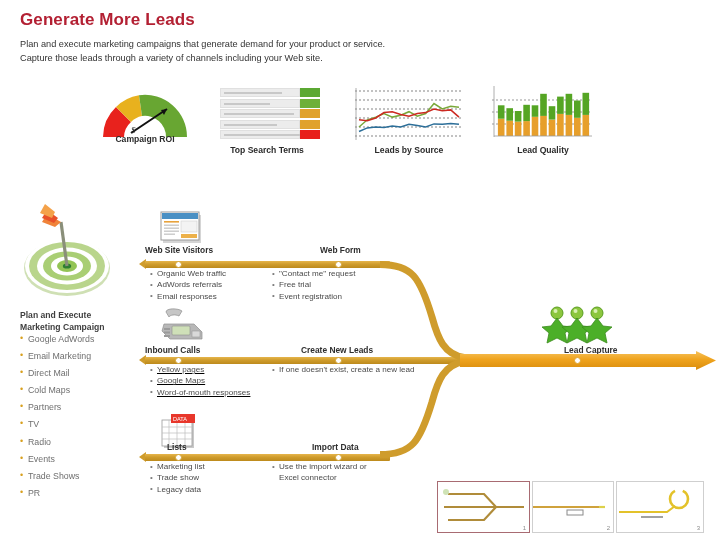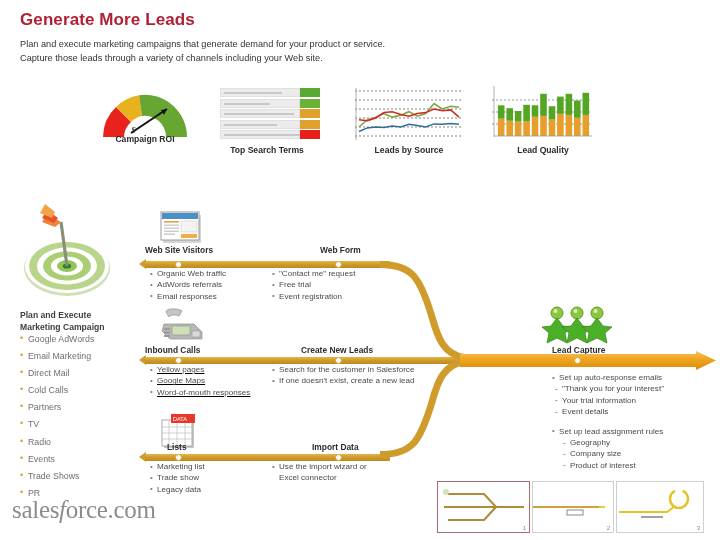--- a/index.html
+++ b/index.html
@@ -235,21 +235,21 @@
       <polygon points="44,18 33,10 28,18 40,23" fill="#e8512a"></polygon>
       <polygon points="41,12 31,4 26,13 38,18" fill="#f4a24a"></polygon>
     </svg>
   </div>
   <div class="campaign-title">Plan and Execute
 Marketing Campaign</div>
   <ul class="campaign-list">
       <li>Google AdWords</li>
       <li>Email Marketing</li>
       <li>Direct Mail</li>
-      <li>Cold Calls</li>
+      <li>Cold Maps</li>
       <li>Partners</li>
       <li>TV</li>
       <li>Radio</li>
       <li>Events</li>
       <li>Trade Shows</li>
       <li>PR</li>
     </ul>
 
   <div class="stage-icon" style="left:160px;top:208px;">
     <svg width="44" height="40" viewBox="0 0 44 40">
@@ -298,21 +298,20 @@
   <div class="flow-start" style="left:139px;top:355px;border-right:7px solid #cf9c2c;"></div>
   <div class="flowbar" style="left:145px;top:357px;width:330px;"></div>
   <div class="flownode" style="left:175px;top:357px;"></div>
   <div class="flownode" style="left:335px;top:357px;"></div>
   <ul class="stage-list" style="left:150px;top:364px;text-decoration:underline;">
       <li>Yellow pages</li>
       <li>Google Maps</li>
       <li>Word-of-mouth responses</li>
     </ul>
   <ul class="stage-list" style="left:272px;top:364px;">
-      <li>Search for the customer in Salesforce</li>
       <li>If one doesn't exist, create a new lead</li>
     </ul>
 
   <div class="stage-icon" style="left:160px;top:412px;">
     <svg width="42" height="40" viewBox="0 0 42 40">
       <rect x="4" y="10" width="30" height="26" fill="#c9c9c9"></rect>
       <rect x="2" y="8" width="30" height="26" fill="#ffffff" stroke="#9a9a9a" stroke-width=".8"></rect>
       <g stroke="#bdbdbd" stroke-width=".7">
         <line x1="2" y1="15" x2="32" y2="15"></line>
           <line x1="2" y1="21" x2="32" y2="21"></line>
@@ -358,47 +357,33 @@
         <circle cx="13.5" cy="6" r="2" fill="#d9f0b5"></circle>
         <polygon points="15,13 21,21 30,22 23,28 25,38 15,33 5,38 7,28 0,22 9,21" fill="#4caf28" stroke="#3c8c1e" stroke-width=".8"></polygon>
       </g>
       <g transform="translate(40,0)">
         <circle cx="15" cy="8" r="6" fill="#8cc63f" stroke="#5a9e20" stroke-width="1"></circle>
         <circle cx="13.5" cy="6" r="2" fill="#d9f0b5"></circle>
         <polygon points="15,13 21,21 30,22 23,28 25,38 15,33 5,38 7,28 0,22 9,21" fill="#4caf28" stroke="#3c8c1e" stroke-width=".8"></polygon>
       </g>
     </svg>
   </div>
-  <div class="stage-name" style="left:552px;top:345px;">Lead Capture</div>
+  <div class="stage-name" style="left:564px;top:345px;">Lead Capture</div>
   <svg class="bigarrow" width="256" height="19" viewBox="0 0 256 19">
     <defs>
       <linearGradient id="ag" x1="0" y1="0" x2="0" y2="1">
         <stop offset="0%" stop-color="#f6c25c"></stop>
         <stop offset="45%" stop-color="#efa31d"></stop>
         <stop offset="100%" stop-color="#d98c0c"></stop>
       </linearGradient>
     </defs>
     <path d="M0,3 L236,3 L236,0 L256,9.5 L236,19 L236,16 L0,16 Z" fill="url(#ag)"></path>
   </svg>
   <div class="flownode" style="left:574px;top:357px;border-color:#e0a42a;"></div>
-  <ul class="stage-list" style="left:552px;top:372px;">
-      <li>Set up auto-response emails</li>
-      <li class="sub">"Thank you for your interest"</li>
-      <li class="sub">Your trial information</li>
-      <li class="sub">Event details</li>
-      <li class="plain" style="height: 8px;"></li>
-      <li>Set up lead assignment rules</li>
-      <li class="sub2">Geography</li>
-      <li class="sub2">Company size</li>
-      <li class="sub2">Product of interest</li>
-    </ul>
-
-  <div class="sf-logo">
-    <span>sal</span><span>es</span><span class="it">f</span><span>orce.com</span>
-  </div>
+
 
   <div class="thumb sel" style="left:437px;top:481px;width:93px;height:52px;">
     <svg width="91" height="50" viewBox="0 0 91 50">
       <path d="M10,12 L46,12 L58,25 L86,25" stroke="#b08c3a" stroke-width="2.2" fill="none"></path>
       <path d="M6,25 L46,25 L58,25" stroke="#b08c3a" stroke-width="2.2" fill="none"></path>
       <path d="M10,38 L46,38 L58,25" stroke="#b08c3a" stroke-width="2.2" fill="none"></path>
       <circle cx="8" cy="10" r="3" fill="#cfe3b6"></circle>
     </svg>
     <span class="thumb-num">1</span>
   </div>

